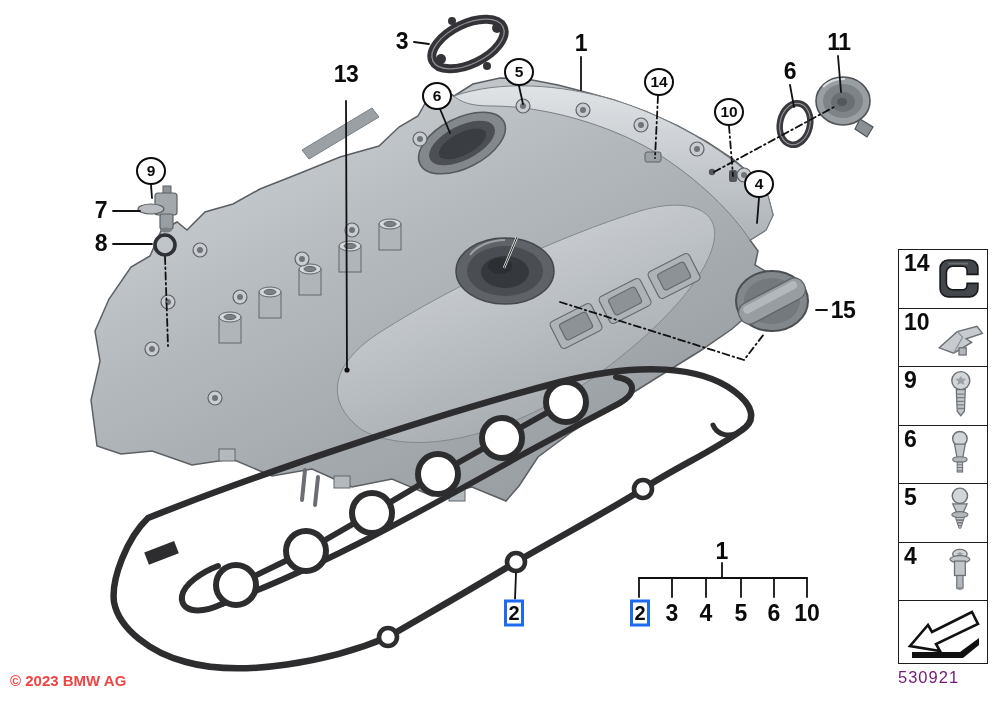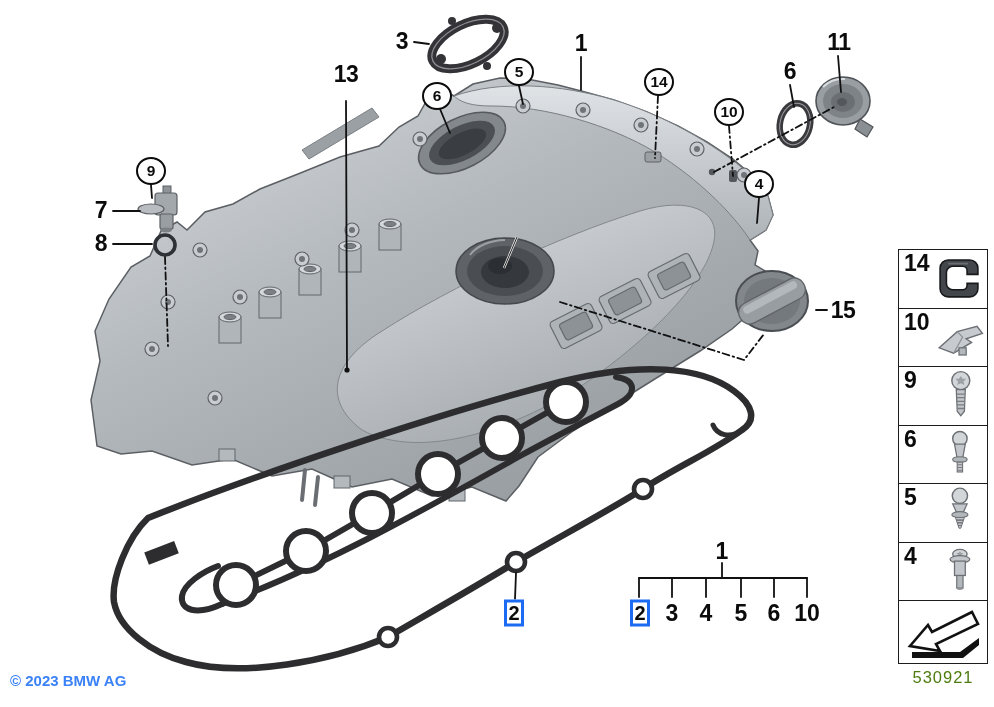--- a/index.html
+++ b/index.html
@@ -22,24 +22,24 @@
   .bnum{position:absolute;transform:translate(-50%,-50%);
         font:bold 23px/1 "Liberation Sans",sans-serif;color:#0b0b0b;cursor:pointer;}
 
   .sidebar{position:absolute;left:898px;top:249px;width:88px;background:#fff;
            border:1.6px solid #1c1c1c;}
   .cell{position:relative;height:57.5px;border-top:1.4px solid #1c1c1c;cursor:pointer;}
   .cell.first{border-top:none;}
   .cell.arrowcell{height:62px;}
   .cellnum{position:absolute;left:5px;top:2px;font:bold 23px/1 "Liberation Sans",sans-serif;color:#0b0b0b;}
   .cellicon{position:absolute;right:1px;top:2px;}
-  .diagcode{position:absolute;left:898px;top:668px;width:90px;text-align:center;
-            font:16.5px "Liberation Sans",sans-serif;color:#4d7c0f;letter-spacing:1px;}
+  .diagcode{position:absolute;left:898px;top:668px;width:90px;text-align:left;
+            font:16.5px "Liberation Sans",sans-serif;color:#701a75;letter-spacing:1px;}
   .copyright{position:absolute;left:10px;top:672px;
-             font:bold 15px "Liberation Sans",sans-serif;color:#3b82f6;}
+             font:bold 15px "Liberation Sans",sans-serif;color:#ef4444;}
 </style>
 </head>
 <body>
 
 <div id="stage">
 
   <svg class="art" width="994" height="707" viewBox="0 0 994 707">
     <defs>
       <linearGradient id="gMetal" x1="0" y1="0" x2="0.8" y2="1">
         <stop offset="0" stop-color="#d7dbde"></stop>

